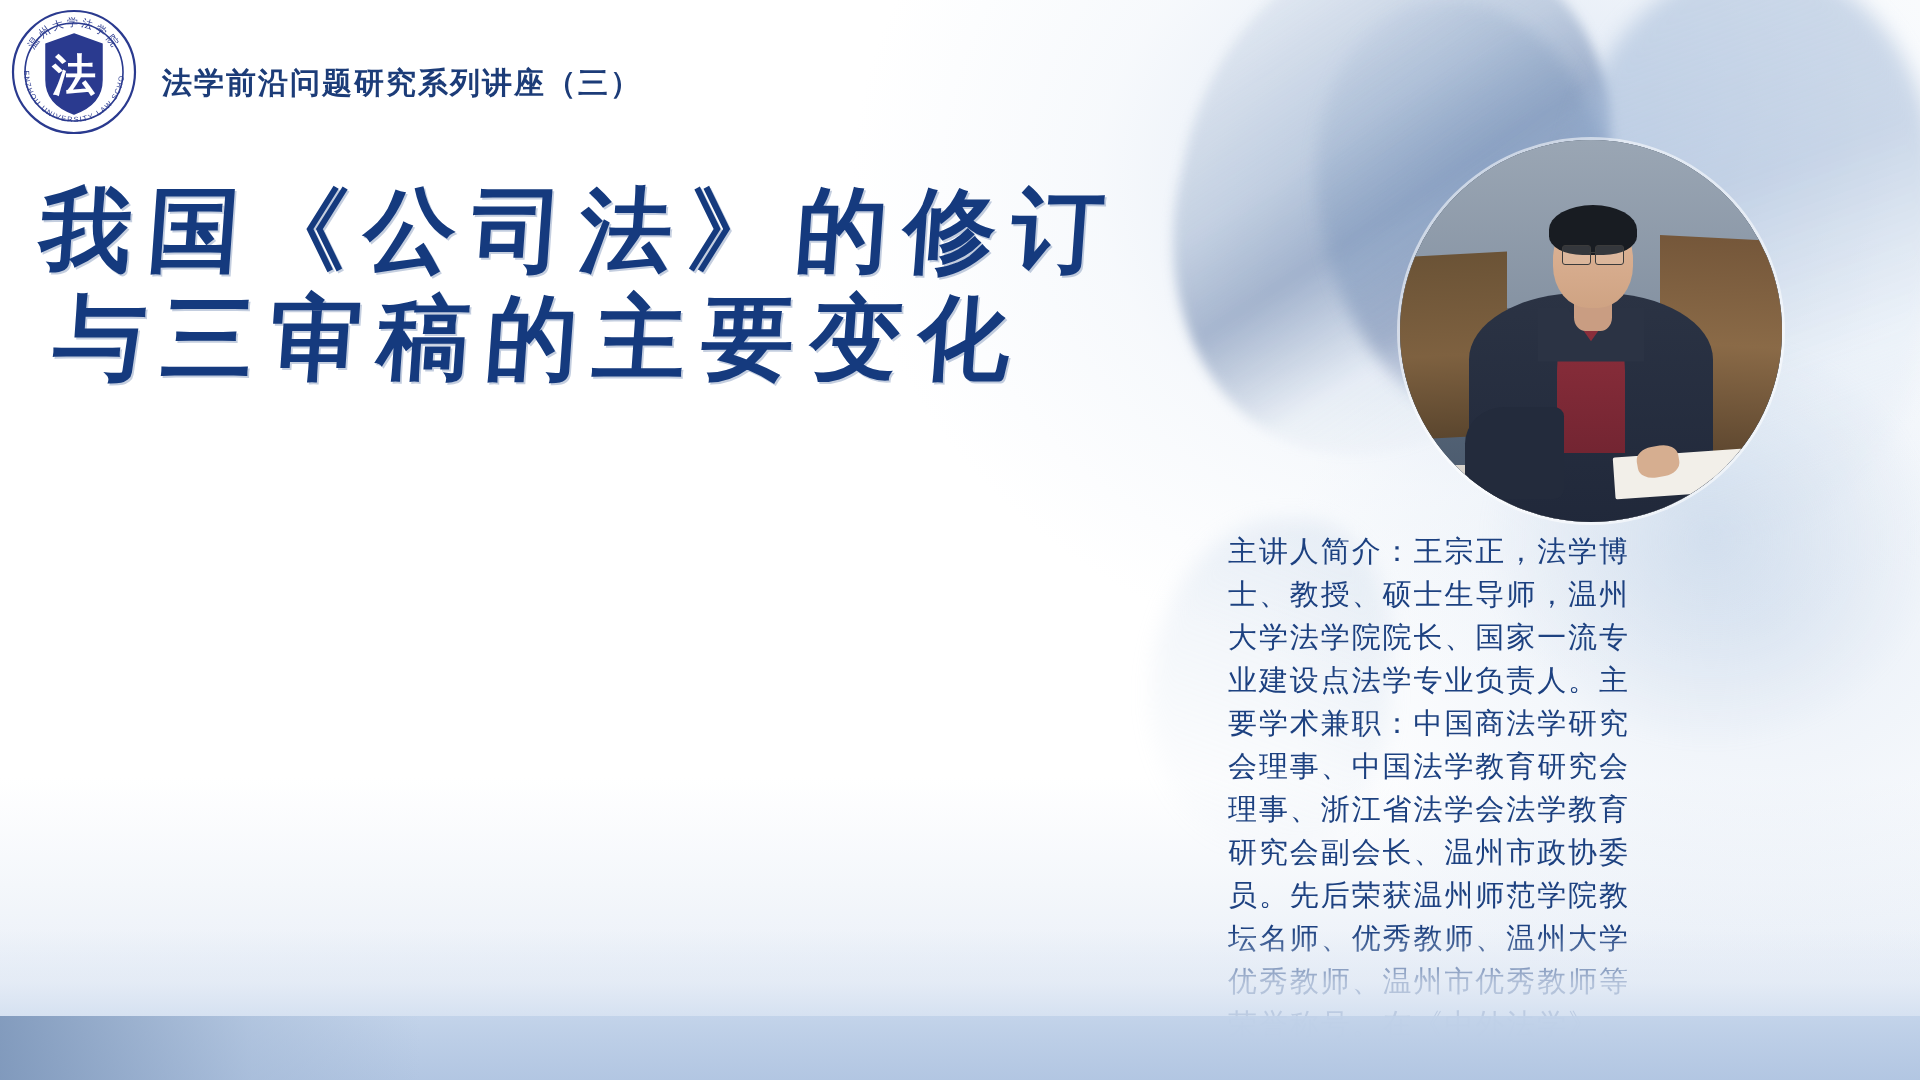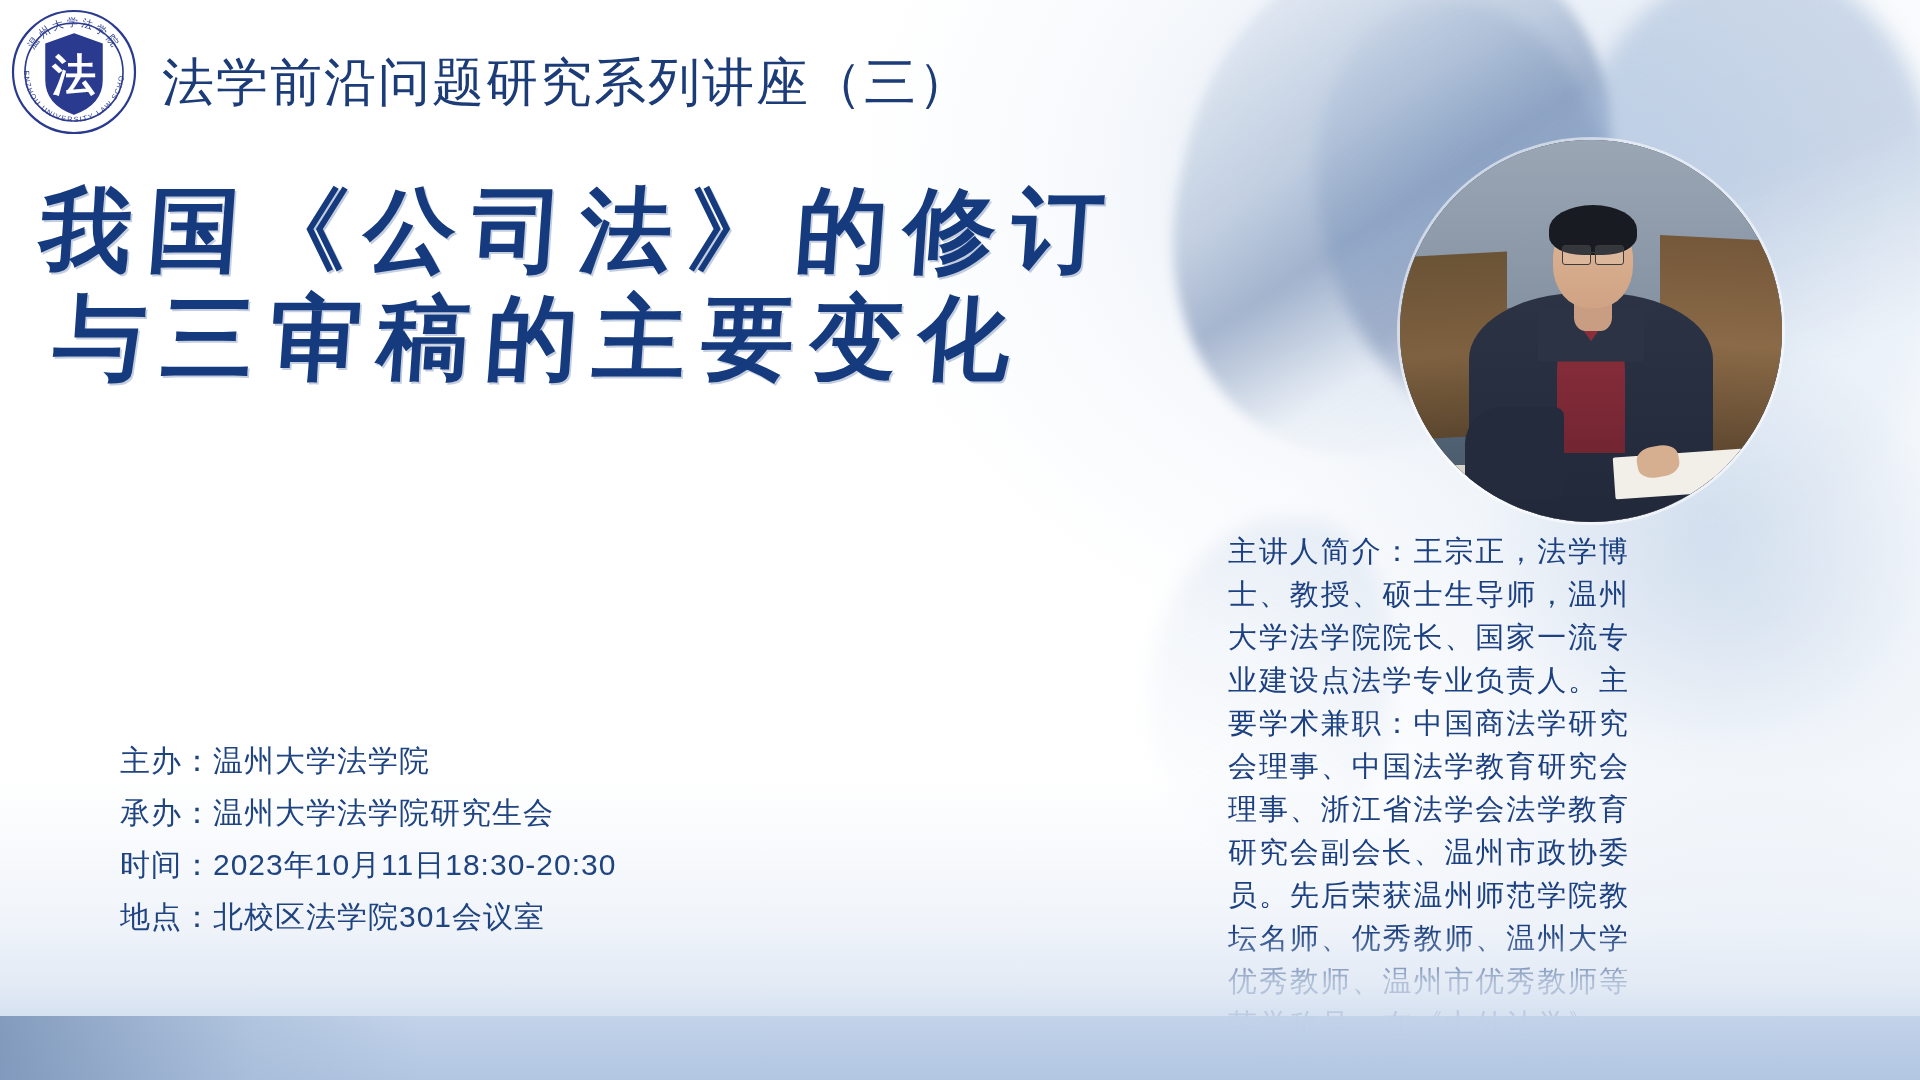--- a/index.html
+++ b/index.html
@@ -38,22 +38,22 @@
     background:linear-gradient(180deg,rgba(255,255,255,0) 0%,rgba(226,234,245,0.75) 35%,rgba(205,219,238,0.95) 70%,rgba(196,212,234,1) 100%);}
   .bottomband2{position:absolute;left:0;bottom:0;width:1920px;height:64px;
     background:linear-gradient(180deg,rgba(193,210,233,0.9) 0%,rgba(178,198,226,1) 100%);}
   .bottomdark{position:absolute;left:0;bottom:0;width:420px;height:64px;
     background:linear-gradient(90deg,rgba(120,146,182,0.85) 0%,rgba(160,182,212,0.5) 60%,rgba(255,255,255,0) 100%);}
 
   
   .header{position:absolute;top:8px;left:10px;display:flex;align-items:center;gap:24px;}
   .logo{width:128px;height:128px;position:relative;flex:none;}
   .series-title{
-    font-size:52px;color:#1c3c78;letter-spacing:2px;white-space:nowrap;
-    font-weight:400;text-shadow:0 1px 1px rgba(255,255,255,0.8);
+    font-size:30px;color:#1c3c78;letter-spacing:2px;white-space:nowrap;
+    font-weight:700;text-shadow:0 1px 1px rgba(255,255,255,0.8);
     margin-top:22px;
   }
 
   
   .maintitle{position:absolute;top:176px;left:40px;width:1010px;}
   .maintitle .line{
     font-family:"DejaVu Serif",serif;
     font-size:92px;font-weight:700;color:#153A7E;
     letter-spacing:16px;line-height:108px;white-space:nowrap;
     transform:skewX(-4deg);
@@ -163,26 +163,20 @@
     </div>
     <div class="series-title">法学前沿问题研究系列讲座（三）</div>
   </div>
 
   <div class="maintitle">
     <div class="line line1">我国《公司法》的修订</div>
     <div class="line line2">与三审稿的主要变化</div>
   </div>
 
 
-  <div class="details">
-    <div class="row">主办：温州大学法学院</div>
-    <div class="row">承办：温州大学法学院研究生会</div>
-    <div class="row">时间：2023年10月11日18:30-20:30</div>
-    <div class="row">地点：北校区法学院301会议室</div>
-  </div>
 
   <div class="portrait">
     <div class="pt-bg"></div>
     <div class="pt-wall"></div>
     <div class="pt-wallline"></div>
     <div class="pt-woodL"></div>
     <div class="pt-woodR"></div>
     <div class="pt-desk"></div>
     <div class="pt-body"></div>
     <div class="pt-shirt"></div>

